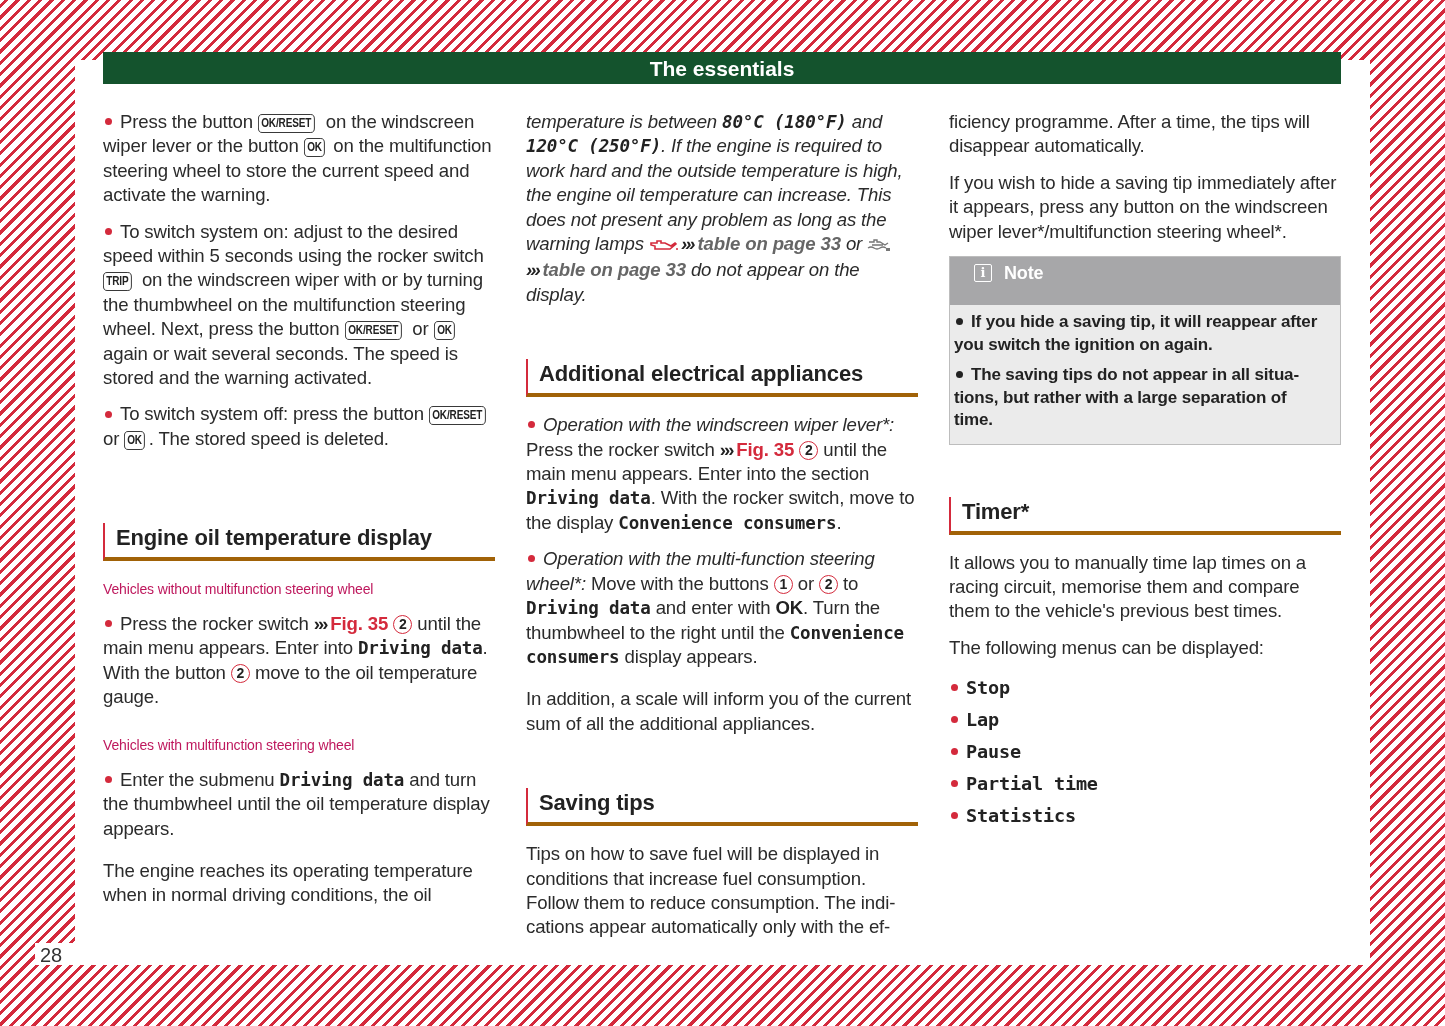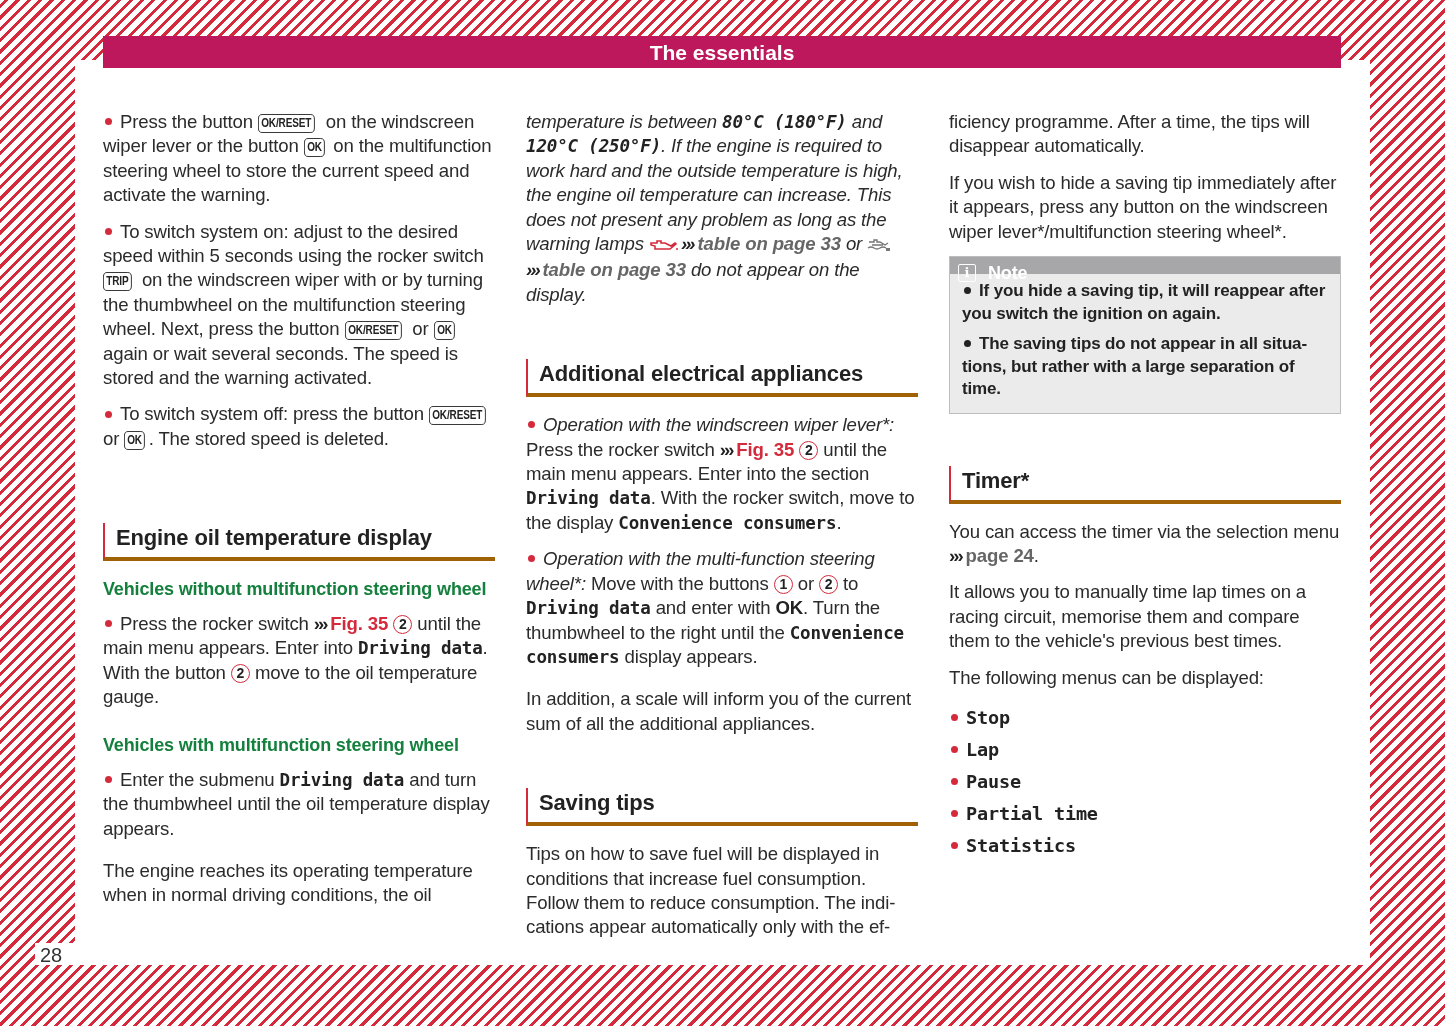--- a/index.html
+++ b/index.html
@@ -14,21 +14,21 @@
     position:absolute; left:75px; top:60px; width:1295px; height:905px; background:#fff;
   }
   .pagenum-box {
     position:absolute; left:35px; top:943px; width:45px; height:22px; background:#fff;
   }
   .pagenum {
     position:absolute; left:40px; top:944px; font-size:20px; color:#333;
     font-family:"Liberation Sans", sans-serif;
   }
   .header-bar {
-    position:absolute; left:103px; top:36px; width:1238px; height:32px; background:#be185d;
+    position:absolute; left:103px; top:52px; width:1238px; height:32px; background:#14532d;
     color:#fff; text-align:center; font-weight:bold; font-size:21px; line-height:33px;
     font-family:"Liberation Sans", sans-serif;
   }
   .col {
     position:absolute; top:110px; width:392px;
     font-family:"Liberation Sans", sans-serif; font-size:18.6px; line-height:24.4px;
     color:#2b2b2b; letter-spacing:-0.15px;
   }
   .col1 { left:103px; }
   .col2 { left:526px; }
@@ -49,25 +49,25 @@
   .mono { font-family:"DejaVu Sans Mono","Liberation Mono",monospace; font-weight:bold; font-size:17.5px; color:#222; }
   .figref { color:#d42a3c; font-weight:bold; }
   .arrows { font-weight:bold; color:#222; letter-spacing:-2px; margin-right:4px; }
   .xref { font-weight:bold; color:#666; }
   .b { font-weight:bold; color:#222; }
   .it { font-style:italic; }
   .sec-head {
     border-left:2px solid #d42a3c; border-bottom:4px solid #a16207; padding:0 0 4px 11px; margin:0 0 16px 0;
     font-weight:bold; font-size:22px; line-height:30px; color:#222;
   }
-  .sub-head { font-weight:bold; font-size:18px; color:#15803d; margin:0 0 10px 0; }
+  .sub-head { font-weight:normal; font-size:14px; color:#be185d; margin:0 0 10px 0; }
   .note-box { border:1px solid #bdbdbd; margin:8px 0 52px 0; }
-  .note-head { background:#a7a7a9; color:#fff; font-weight:bold; font-size:18px; height:17px; line-height:33px; padding-left:8px; }
+  .note-head { background:#a7a7a9; color:#fff; font-weight:bold; font-size:18px; height:48px; line-height:33px; padding-left:24px; }
   .note-icon { display:inline-block; width:16px; height:16px; border:1.5px solid #fff; border-radius:2px; text-align:center; font-size:13px; line-height:16px; margin-right:12px; vertical-align:2px; font-family:"DejaVu Serif",serif; }
-  .note-body { background:#ebebeb; padding:6px 12px 4px 12px; font-weight:bold; font-size:17px; line-height:22.5px; color:#222; }
+  .note-body { background:#ebebeb; padding:6px 12px 4px 4px; font-weight:bold; font-size:17px; line-height:22.5px; color:#222; }
   .note-body p { margin:0 0 8px 0; }
   .menu-list { list-style:none; padding:0; margin:0; }
   .menu-list li { margin:0 0 8px 0; line-height:24px; }
   .menu-list .mono { font-size:18.5px;margin-top:32px; }
   .lamp { display:inline-block; vertical-align:-2px; margin-right:2px; }
 </style>
 </head>
 <body>
 
 <div class="panel"></div>
@@ -175,24 +175,20 @@
   <div class="note-box">
     <div class="note-head">
       <span class="note-icon">i</span><span>Note</span>
     </div>
     <div class="note-body">
       <p><span class="bul dark"></span><span>If you hide a saving tip, it will reappear af­ter you switch the ignition on again.</span></p>
       <p><span class="bul dark"></span><span>The saving tips do not appear in all situa­tions, but rather with a large separation of time.</span></p>
     </div>
   </div>
   <div class="sec-head">Timer*</div>
-  <p>
-    <span>You can access the timer via the selection menu</span>
-    <span class="arrows">›››</span><span class="xref">page 24</span><span>.</span>
-  </p>
   <p>It allows you to manually time lap times on a racing circuit, memorise them and compare them to the vehicle's previous best times.</p>
   <p style="margin-bottom:16px;">The following menus can be displayed:</p>
   <ul class="menu-list">
     <li><span class="bul"></span><span class="mono">Stop</span></li>
     <li><span class="bul"></span><span class="mono">Lap</span></li>
     <li><span class="bul"></span><span class="mono">Pause</span></li>
     <li><span class="bul"></span><span class="mono">Partial time</span></li>
     <li><span class="bul"></span><span class="mono">Statistics</span></li>
   </ul>
 </div>

